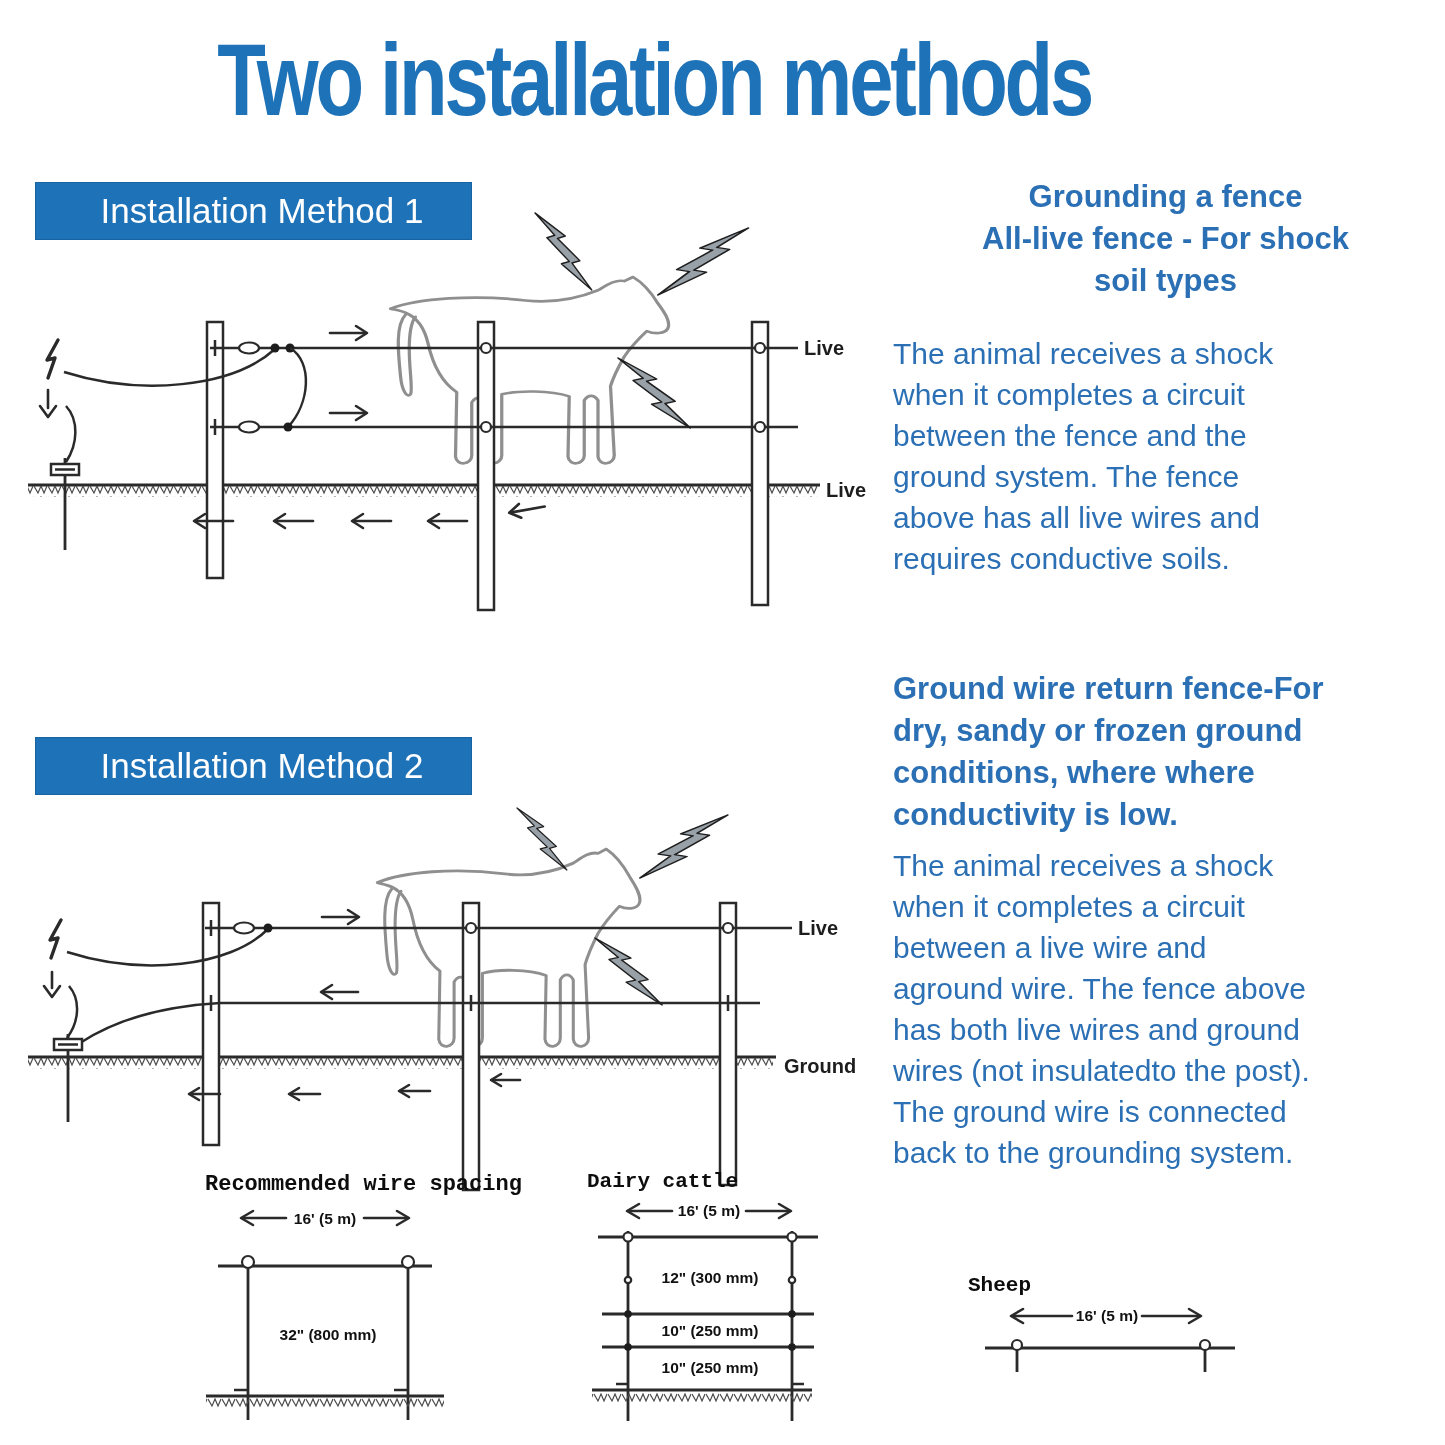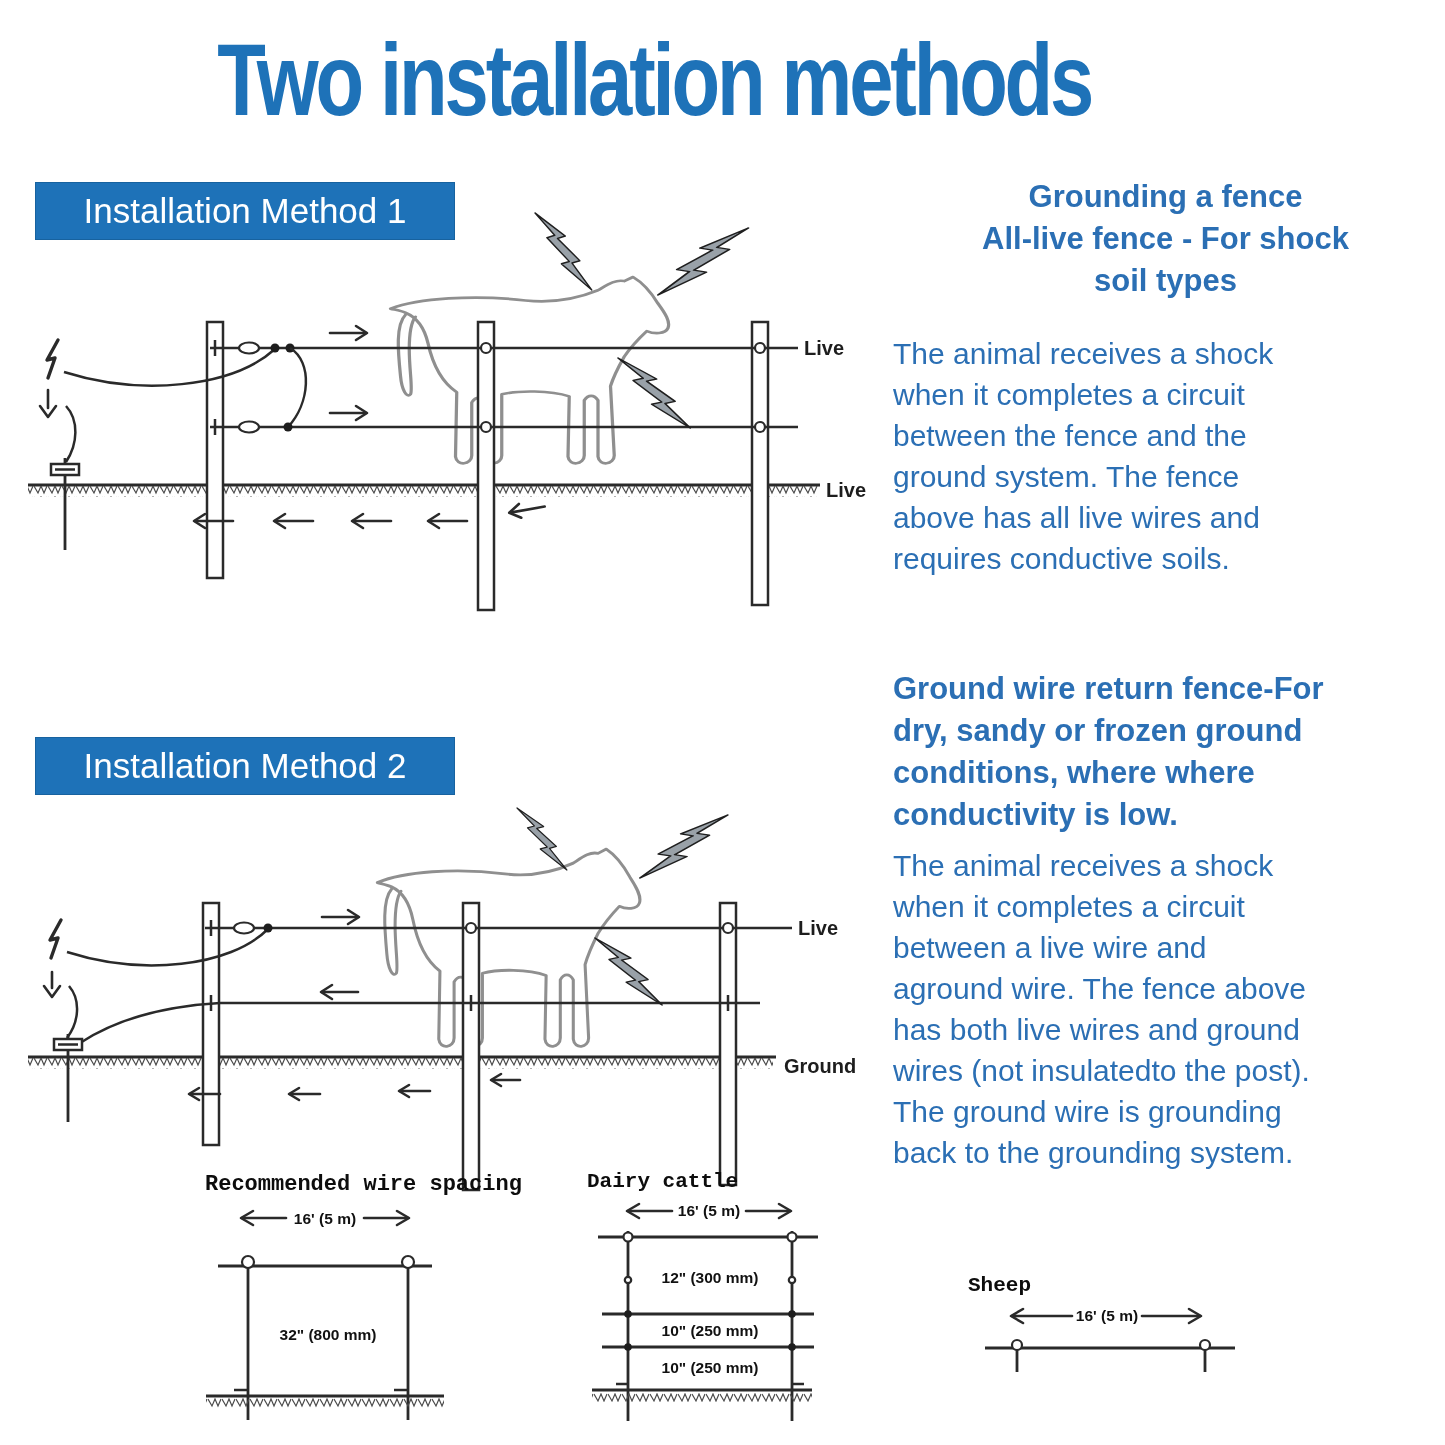--- a/index.html
+++ b/index.html
@@ -6,21 +6,21 @@
   body{
     width:1445px;height:1445px;position:relative;background:#ffffff;
     font-family:"Liberation Sans",sans-serif;color:#222;overflow:hidden;
   }
   .abs{position:absolute;}
   .title{top:22px;left:0;width:1284px;text-align:center;color:#1e72b8;font-size:102px;font-weight:700;white-space:nowrap;margin-left:12px;}
   .title-inner{display:inline-block;transform:scaleX(0.78);letter-spacing:-4px;}
   .banner{
     background:#1e72b8;color:#ffffff;font-size:35px;font-weight:400;
     width:420px;height:58px;line-height:58px;text-align:center;
-    box-shadow:0 0 0 1px #17629f inset;z-index:5;
+    box-shadow:0 0 0 1px #17629f inset;z-index:5;padding-left:17px;
   }
   .banner1{left:35px;top:182px;}
   .banner2{left:35px;top:737px;}
   .rc{left:893px;width:545px;color:#2b6fb4;}
   .rc .ln{white-space:nowrap;}
   .rc-h{font-size:31px;font-weight:700;line-height:42px;}
   .rc-p{font-size:30px;font-weight:400;line-height:41px;}
   .rc-h1{top:176px;text-align:center;}
   .rc-p1{top:333px;}
   .rc-h2{top:668px;}
@@ -243,21 +243,21 @@
   <div class="ln">conditions, where where</div>
   <div class="ln">conductivity is low.</div>
 </div>
 <div class="abs rc rc-p rc-p2">
   <div class="ln">The animal receives a shock</div>
   <div class="ln">when it completes a circuit</div>
   <div class="ln">between a live wire and</div>
   <div class="ln">aground wire. The fence above</div>
   <div class="ln">has both live wires and ground</div>
   <div class="ln">wires (not insulatedto the post).</div>
-  <div class="ln">The ground wire is grounding</div>
+  <div class="ln">The ground wire is connected</div>
   <div class="ln">back to the grounding system.</div>
 </div>
 
 <div class="abs diag-title dt1">Recommended wire spacing</div>
 <svg class="abs" style="left:180px;top:1200px;" width="290" height="240" viewBox="0 0 290 240">
   <defs>
     <pattern id="hatch3" width="14" height="11" patternUnits="userSpaceOnUse">
       <path d="M0,1 L4,8 L7,1 L10,8 L13,1" stroke="#4a4a4a" stroke-width="1.2" fill="none"></path>
     </pattern>
   </defs>

